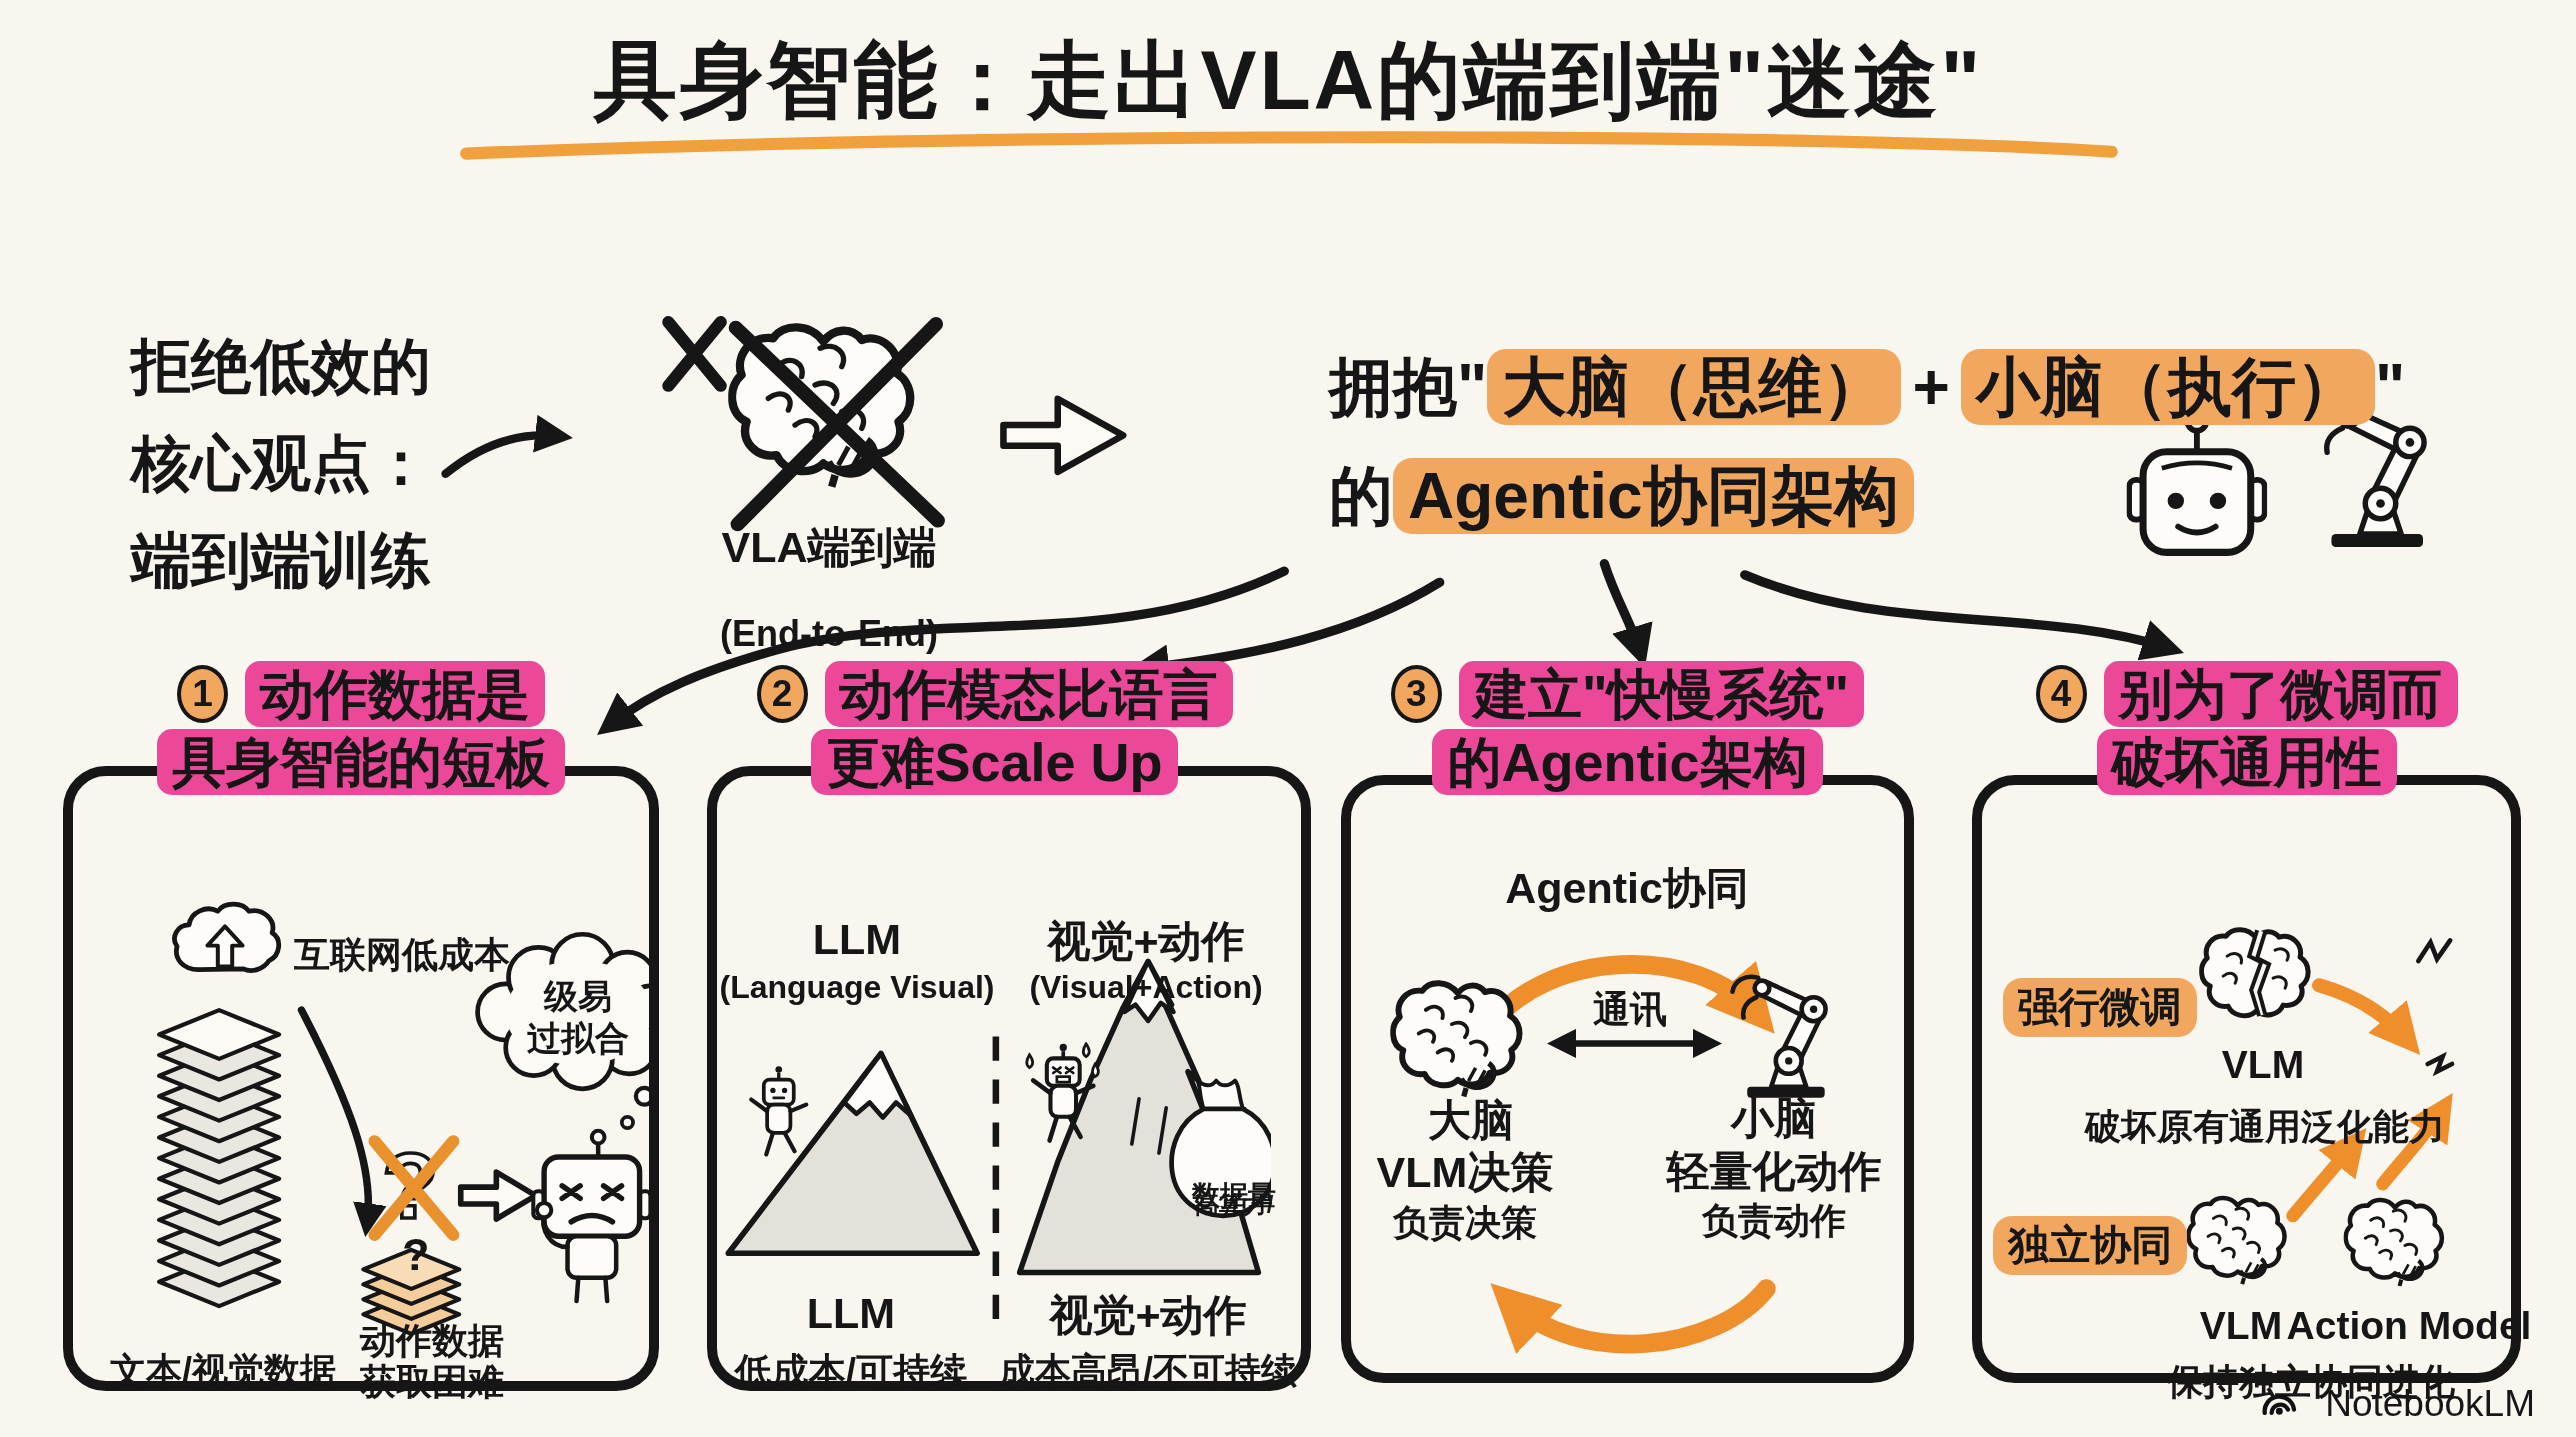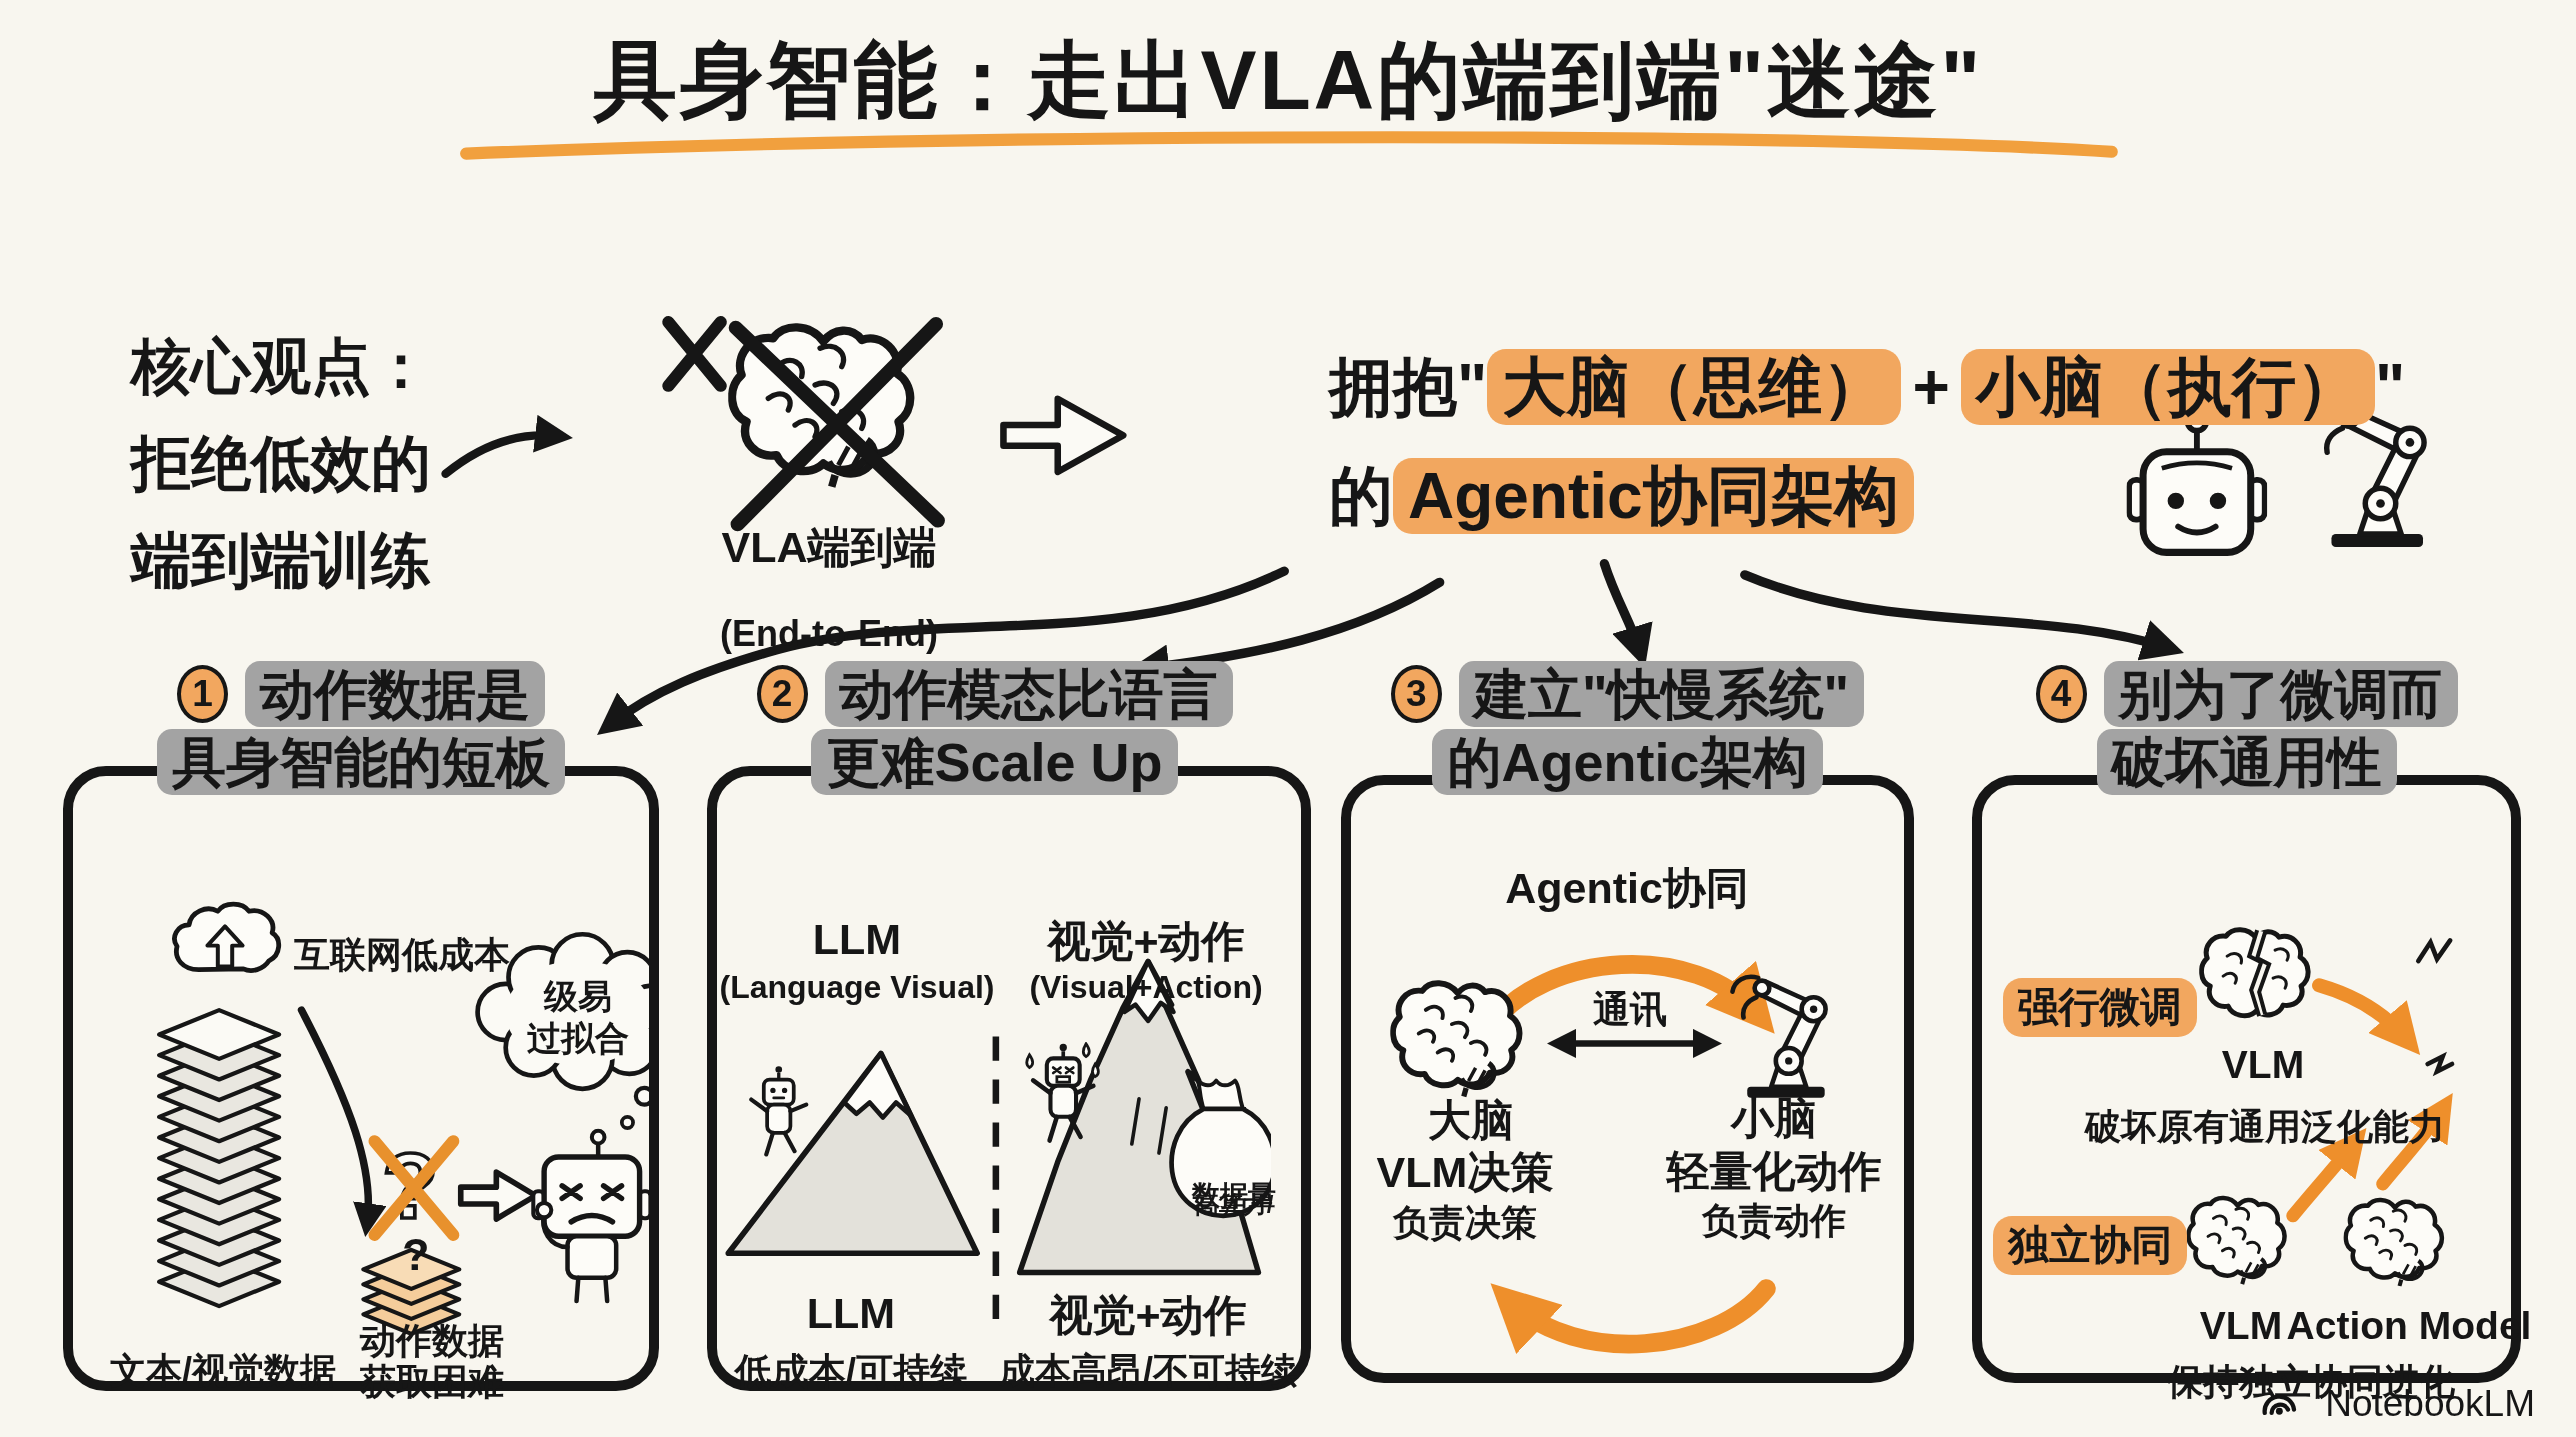--- a/index.html
+++ b/index.html
@@ -14,21 +14,21 @@
   .hl{background:#F2A75F;border-radius:19px;padding:1.9px 15px;box-decoration-break:clone;}
   .plus{margin:0 11.2px;}
   .embrace1{position:absolute;left:1329px;top:344px;font-size:64px;font-weight:900;white-space:nowrap;z-index:2;}
   .embrace2{position:absolute;left:1329px;top:453px;font-size:64px;font-weight:900;white-space:nowrap;z-index:2;}
   .panel{position:absolute;border:10.3px solid #161616;border-radius:43px;box-sizing:border-box;z-index:1;}
   .psvg{position:absolute;left:0;top:0;z-index:1;}
   .phead{position:absolute;top:661px;display:flex;flex-direction:column;align-items:center;gap:1.9px;z-index:3;}
   .phead .row{display:flex;align-items:center;gap:17px;}
   .badge{min-width:51px;height:58px;border-radius:50%;background:#F2A75F;border:4.7px solid #161616;
          display:flex;align-items:center;justify-content:center;font-size:37px;font-weight:900;box-sizing:border-box;}
-  .h1{font-size:54px;font-weight:900;line-height:1.12;background:#a3a3a3;border-radius:15px;
+  .h1{font-size:54px;font-weight:900;line-height:1.12;background:#ec4899;border-radius:15px;
       padding:2.8px 15px;white-space:nowrap;}
   .wm{position:absolute;right:41px;top:1382px;display:flex;align-items:center;gap:25px;
       font-size:37px;font-weight:400;z-index:4;}
 </style>
 </head>
 <body>
 
 <div id="canvas">
 
   <svg width="0" height="0" style="position:absolute" aria-hidden="true">
@@ -143,22 +143,22 @@
     <polygon transform="translate(1072,420)" points="0,34 58,34 58,6 128,45 58,84 58,56 0,56" fill="#FBFAF5" stroke="#161616" stroke-width="7" stroke-linejoin="round"></polygon>
     <use href="#sym-robot-head" x="2272" y="430" width="150" height="165"></use>
     <use href="#sym-robot-arm" x="2444" y="426" width="175" height="163"></use>
     <path d="M1372,610 C1190,698 1000,648 830,694 C752,716 698,738 652,774" fill="none" stroke="#161616" stroke-width="10" stroke-linecap="round" marker-end="url(#mk-black)"></path>
     <path d="M1538,622 C1448,678 1340,700 1222,714" fill="none" stroke="#161616" stroke-width="10" stroke-linecap="round" marker-end="url(#mk-black)"></path>
     <path d="M1714,602 C1726,640 1742,664 1752,696" fill="none" stroke="#161616" stroke-width="10" stroke-linecap="round" marker-end="url(#mk-black)"></path>
     <path d="M1864,614 C2015,678 2175,648 2316,692" fill="none" stroke="#161616" stroke-width="10" stroke-linecap="round" marker-end="url(#mk-black)"></path>
   </svg>
 
   <div class="vp">
+    <div>拒绝低效的</div>
     <div>核心观点：</div>
-    <div>拒绝低效的</div>
     <div>端到端训练</div>
   </div>
 
   <div class="t" style="left:829px;top:519px;font-size:43px;">VLA端到端</div>
   <div class="t" style="left:829px;top:569px;font-size:36px;font-weight:700;margin-top:44px;">(End-to-End)</div>
 
   <div class="embrace1">
     <span>拥抱"</span><span class="hl">大脑（思维）</span><span class="plus">+</span><span class="hl">小脑（执行）</span><span>"</span>
   </div>
   <div class="embrace2">

